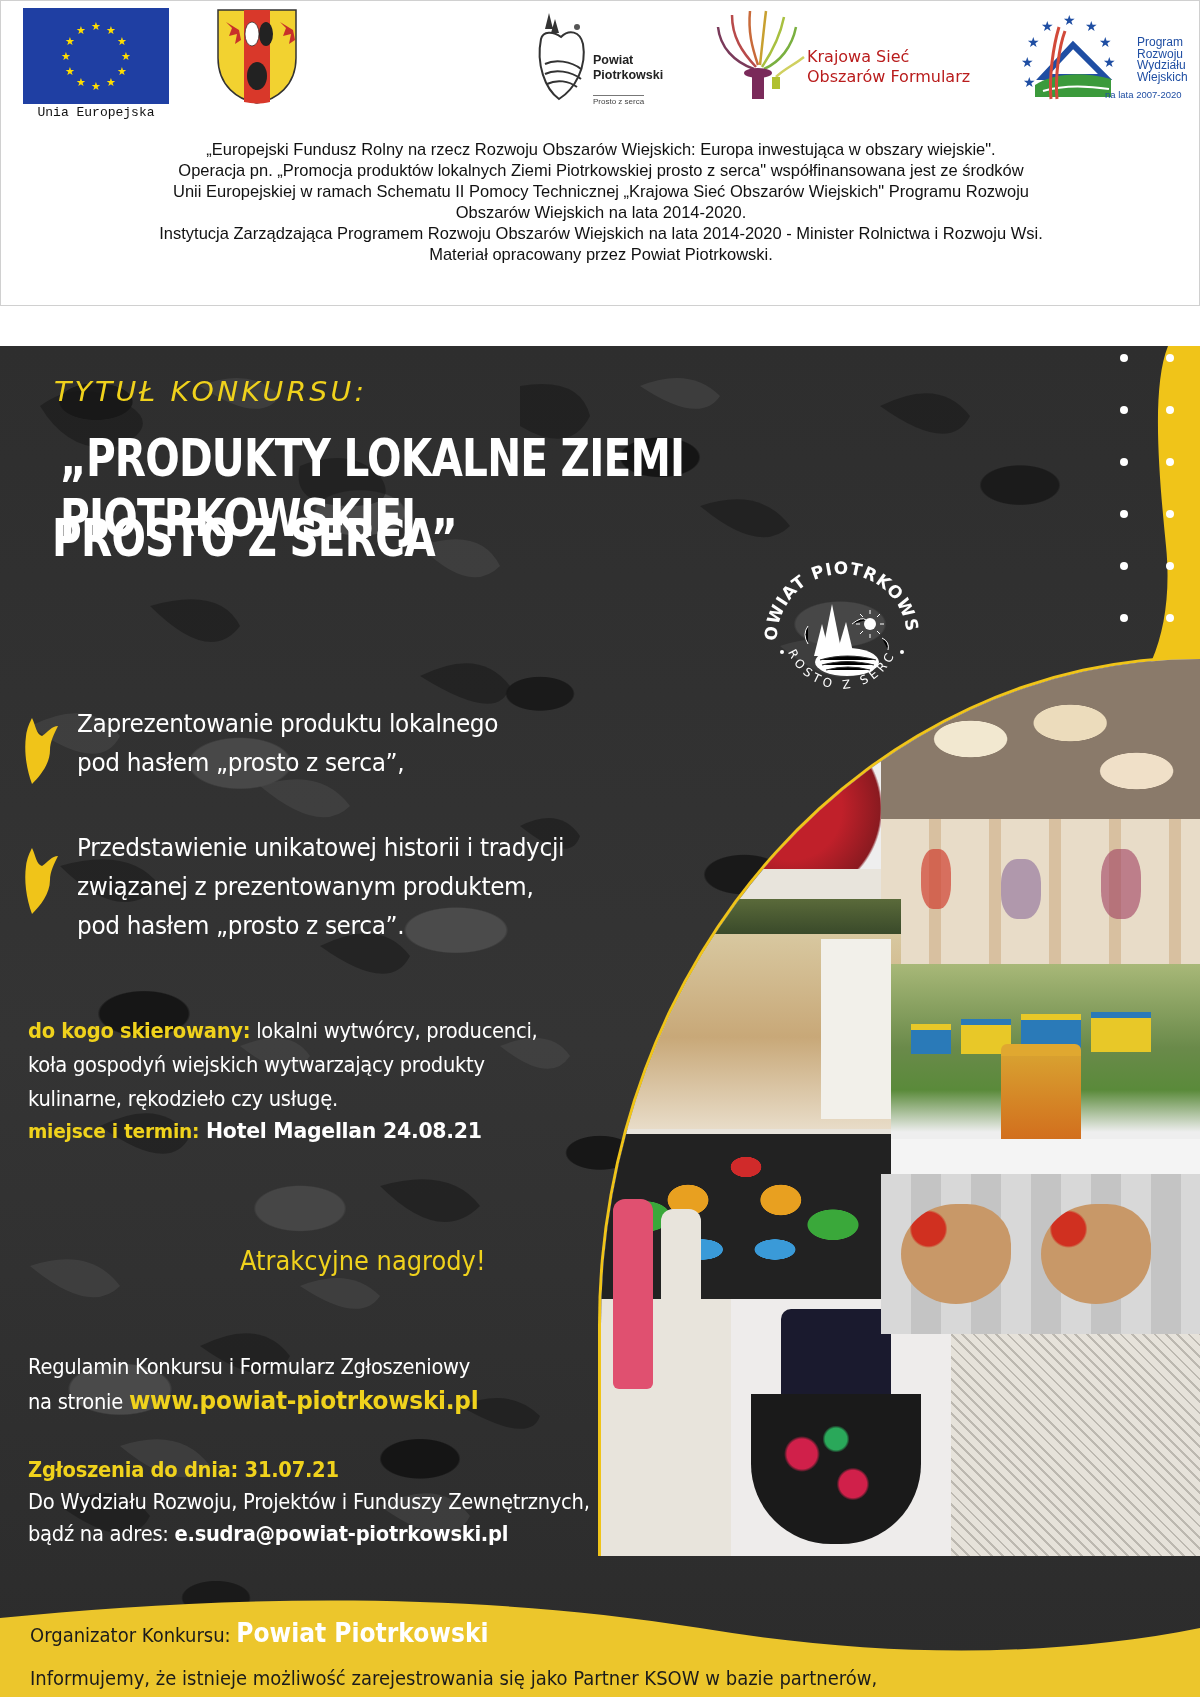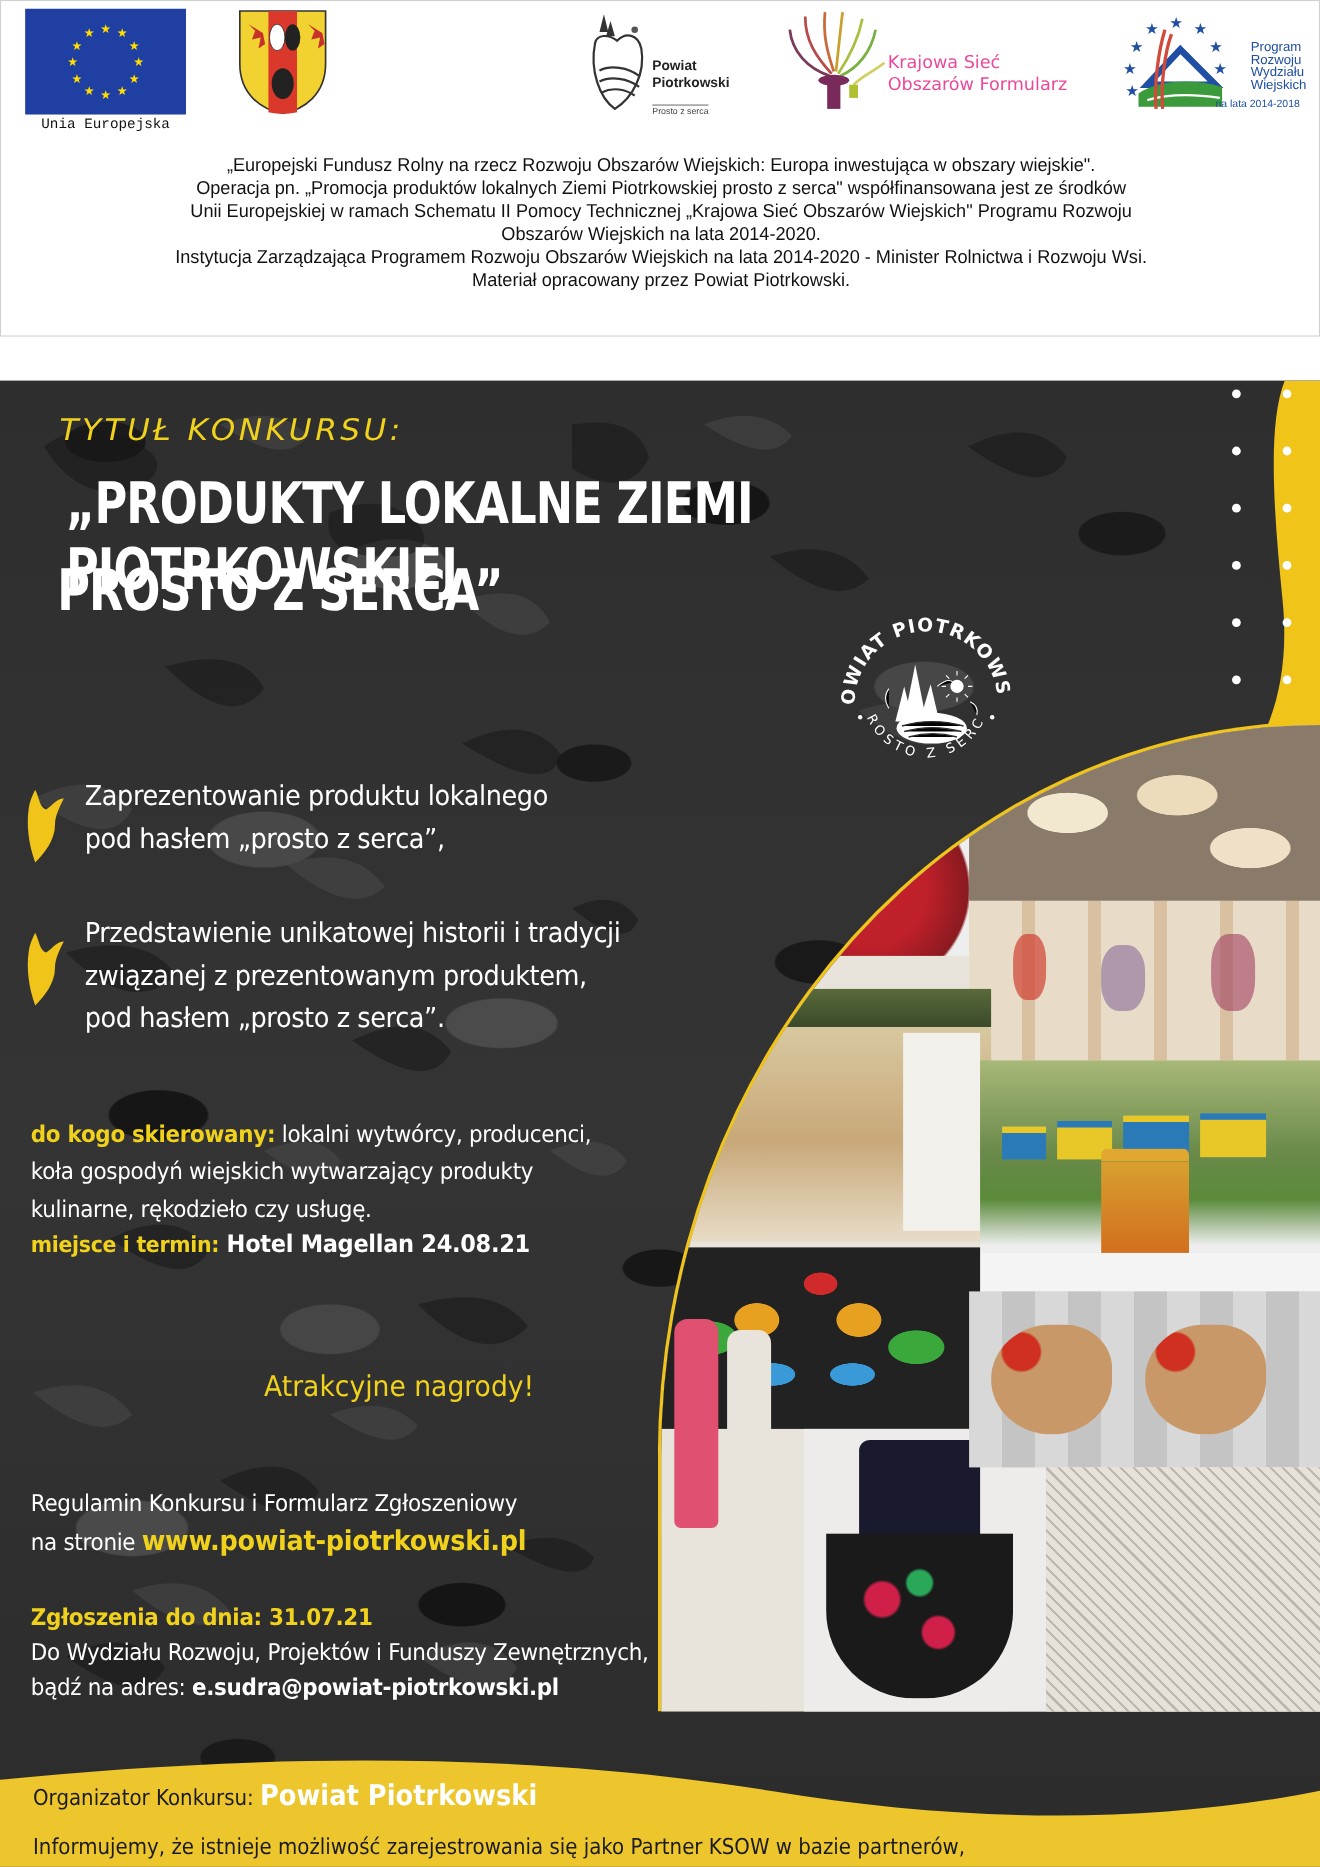--- a/index.html
+++ b/index.html
@@ -13,21 +13,21 @@
   .eu-flag svg { width: 100%; height: 100%; }
   .eu-label { position: absolute; left: 22px; top: 104px; width: 146px; text-align: center; font-size: 13px; color: #111; font-family: Liberation Mono, monospace; }
   .coat { left: 215px; top: 7px; width: 82px; height: 96px; }
   .woj { left: 325px; top: 14px; width: 160px; }
   .woj-small { font-family: "DejaVu Sans", sans-serif; font-size: 21px; color: #222; line-height: 24px; letter-spacing: 0.3px; font-weight: bold; }
   .woj-big { font-family: "DejaVu Sans", sans-serif; font-size: 43px; font-weight: bold; color: #111; line-height: 44px; letter-spacing: -1px; }
   .powiat-logo { left: 530px; top: 8px; width: 140px; height: 95px; }
   .powiat-logo .pl-text { position: absolute; left: 62px; top: 44px; font-size: 12.5px; font-weight: bold; line-height: 15px; color: #222; }
   .powiat-logo .pl-sub { position: absolute; left: 62px; top: 86px; font-size: 8px; color: #444; border-top: 1px solid #777; padding-top: 1px; }
   .ksow { left: 713px; top: 6px; width: 260px; height: 100px; }
-  .ksow-text { position: absolute; left: 93px; top: 40px; font-size: 16px; line-height: 20px; color: #ec4899; font-family: "DejaVu Sans", sans-serif; }
+  .ksow-text { position: absolute; left: 93px; top: 40px; font-size: 16px; line-height: 20px; color: #b91c1c; font-family: "DejaVu Sans", sans-serif; }
   .prow { left: 1012px; top: 6px; width: 180px; height: 100px; }
   .prow-text { position: absolute; left: 124px; top: 30px; font-size: 12px; line-height: 11.5px; color: #1f4ea3; }
   .prow-years { position: absolute; left: 92px; top: 82px; font-size: 9.5px; color: #1f4ea3; }
 
   .funding { position: absolute; left: 6px; top: 138px; width: 1188px; text-align: center; font-family: "Liberation Sans Narrow", "Liberation Sans", sans-serif; font-size: 17px; line-height: 21px; color: #111; }
   .funding p { transform: scaleX(0.97); }
 
   
   .poster { position: absolute; left: 0; top: 306px; width: 1200px; height: 1391px; overflow: hidden;
     background:
@@ -172,21 +172,21 @@
       <path d="M22 78 C40 66 70 64 98 72 L98 90 L22 90 Z" fill="#3b9a3b"></path>
       <path d="M30 84 C50 78 70 78 96 82" stroke="#fff" stroke-width="2" fill="none"></path>
       <path d="M38 92 C36 70 40 40 46 20 M44 92 C42 70 46 40 52 24" stroke="#d24a3a" stroke-width="3" fill="none"></path>
     </svg>
     <div class="prow-text">
       <div>Program</div>
       <div>Rozwoju</div>
       <div>Wydziału</div>
       <div>Wiejskich</div>
     </div>
-    <div class="prow-years">na lata 2014-2018</div>
+    <div class="prow-years">na lata 2007-2020</div>
   </div>
 
   <div class="funding">
     <p>„Europejski Fundusz Rolny na rzecz Rozwoju Obszarów Wiejskich: Europa inwestująca w obszary wiejskie".</p>
     <p>Operacja pn. „Promocja produktów lokalnych Ziemi Piotrkowskiej prosto z serca" współfinansowana jest ze środków</p>
     <p>Unii Europejskiej w ramach Schematu II Pomocy Technicznej „Krajowa Sieć Obszarów Wiejskich" Programu Rozwoju</p>
     <p>Obszarów Wiejskich na lata 2014-2020.</p>
     <p>Instytucja Zarządzająca Programem Rozwoju Obszarów Wiejskich na lata 2014-2020 - Minister Rolnictwa i Rozwoju Wsi.</p>
     <p>Materiał opracowany przez Powiat Piotrkowski.</p>
   </div>

